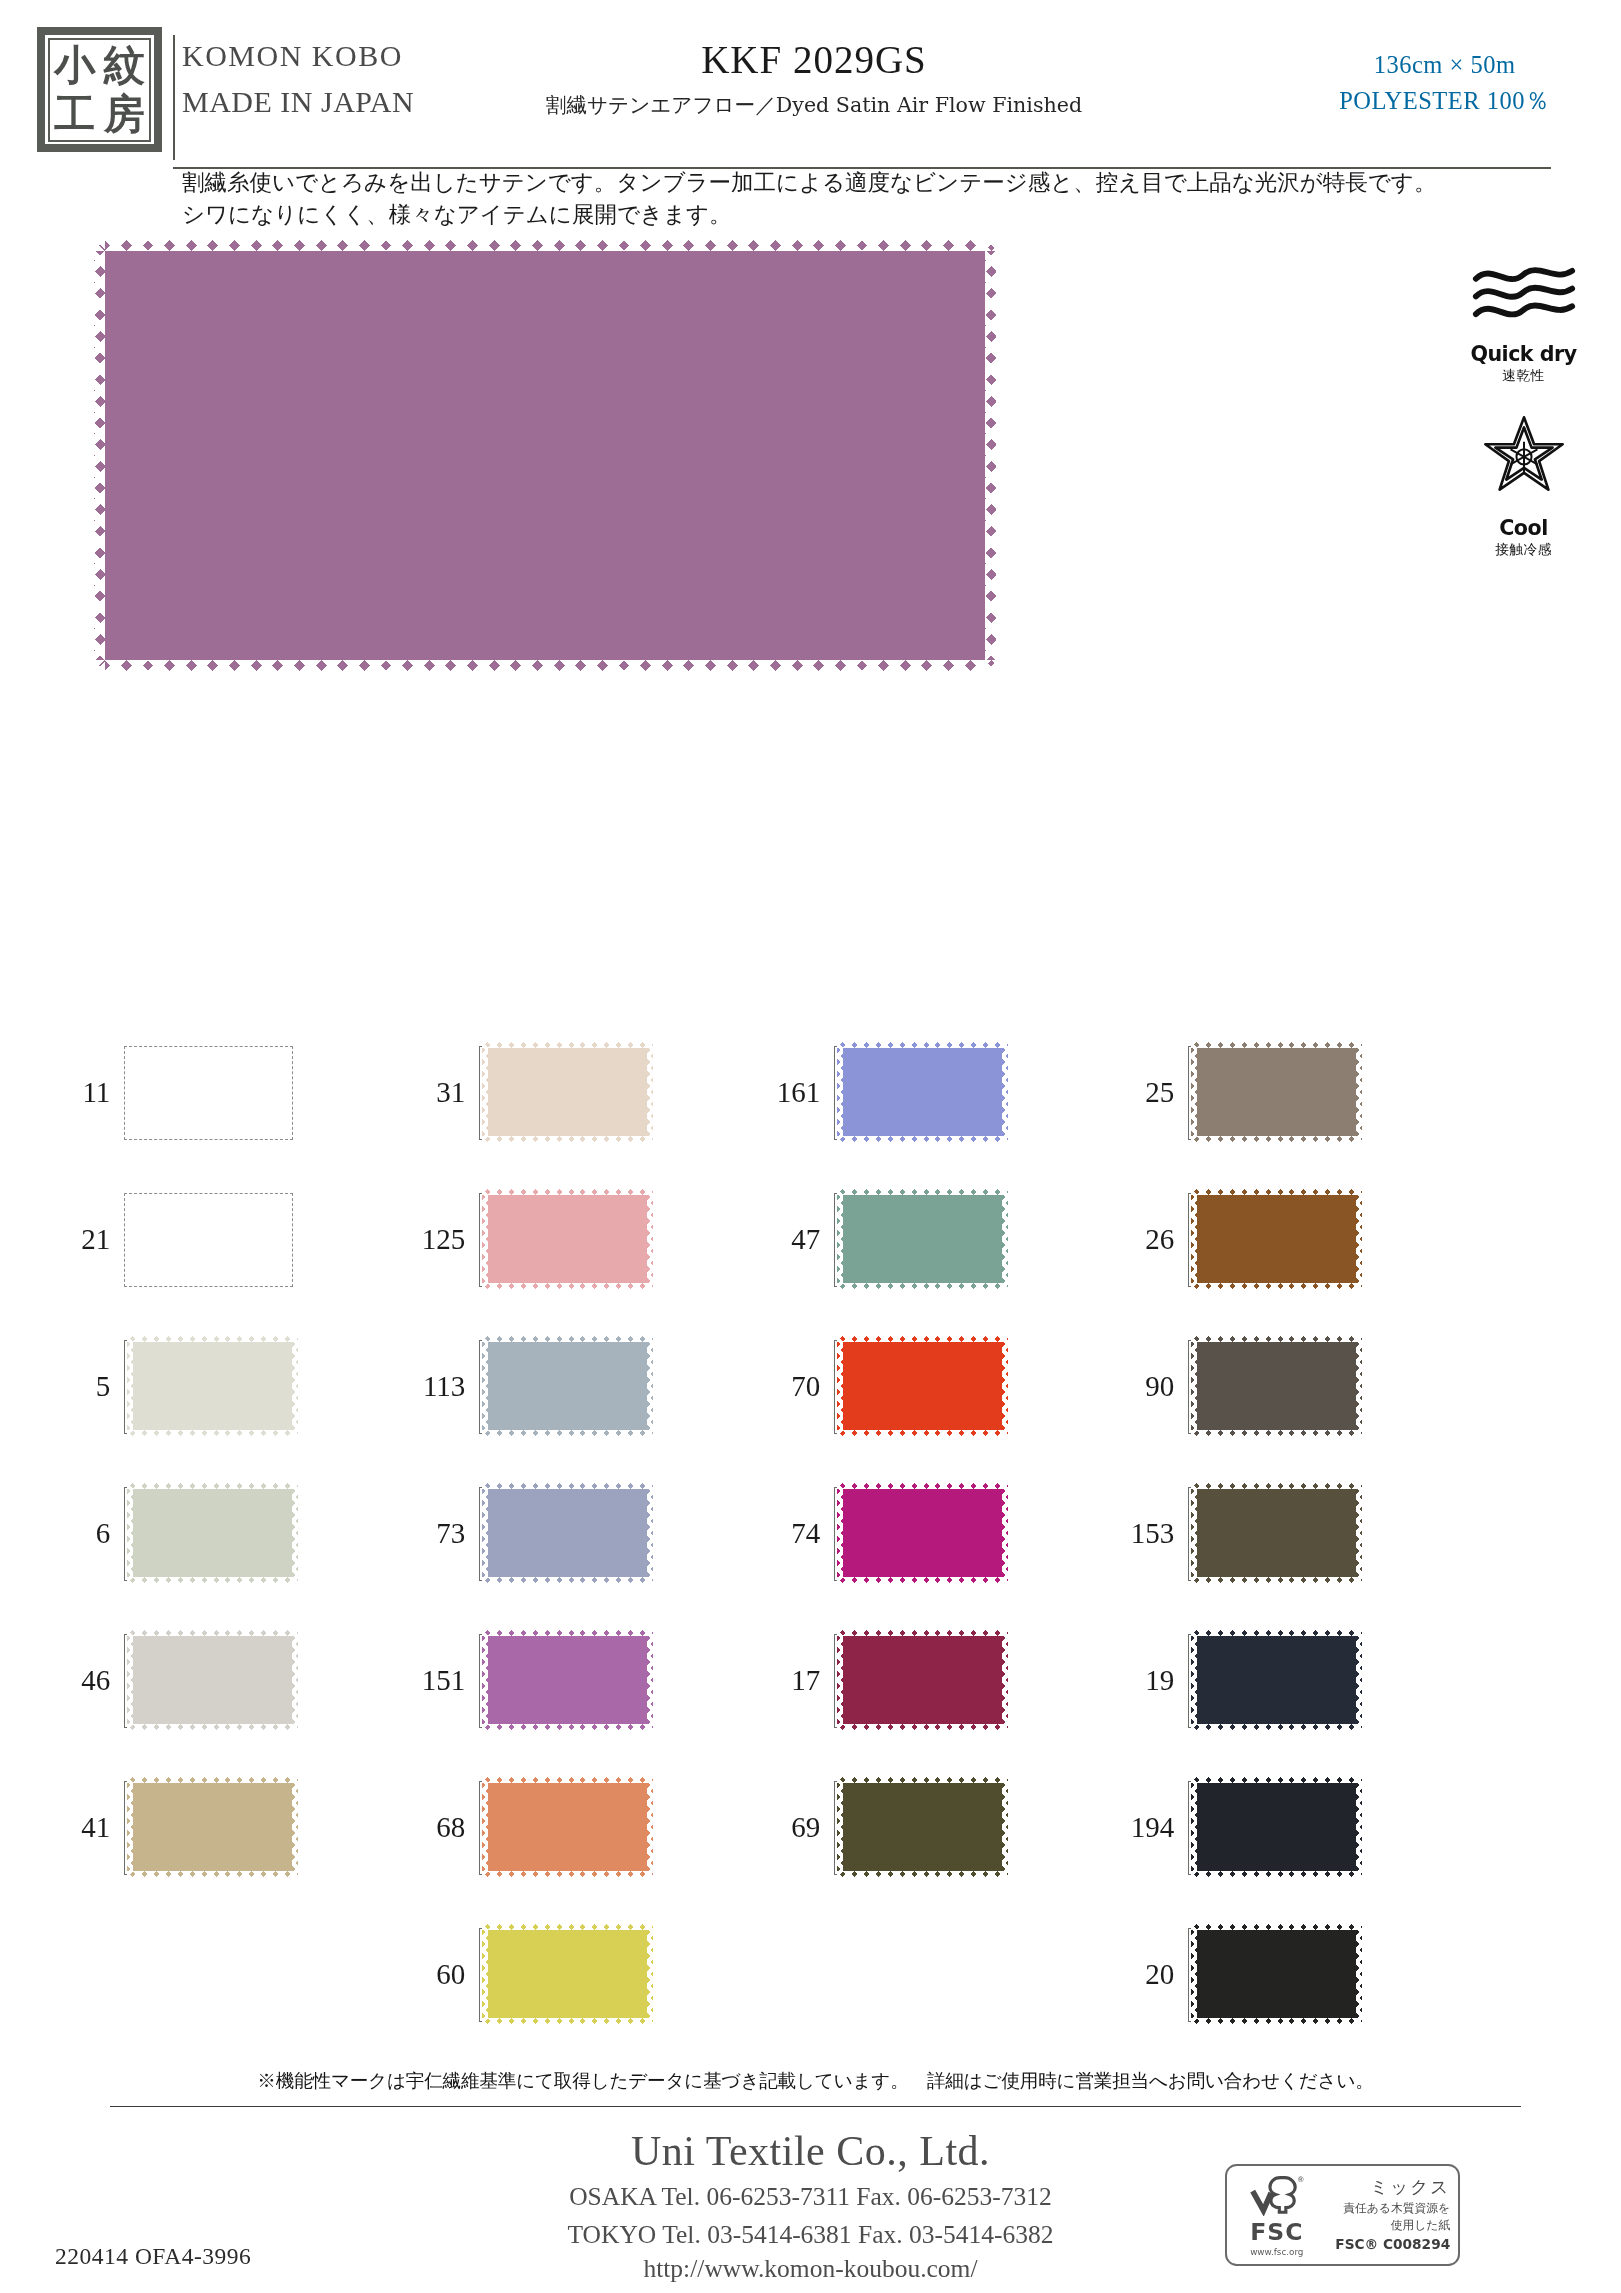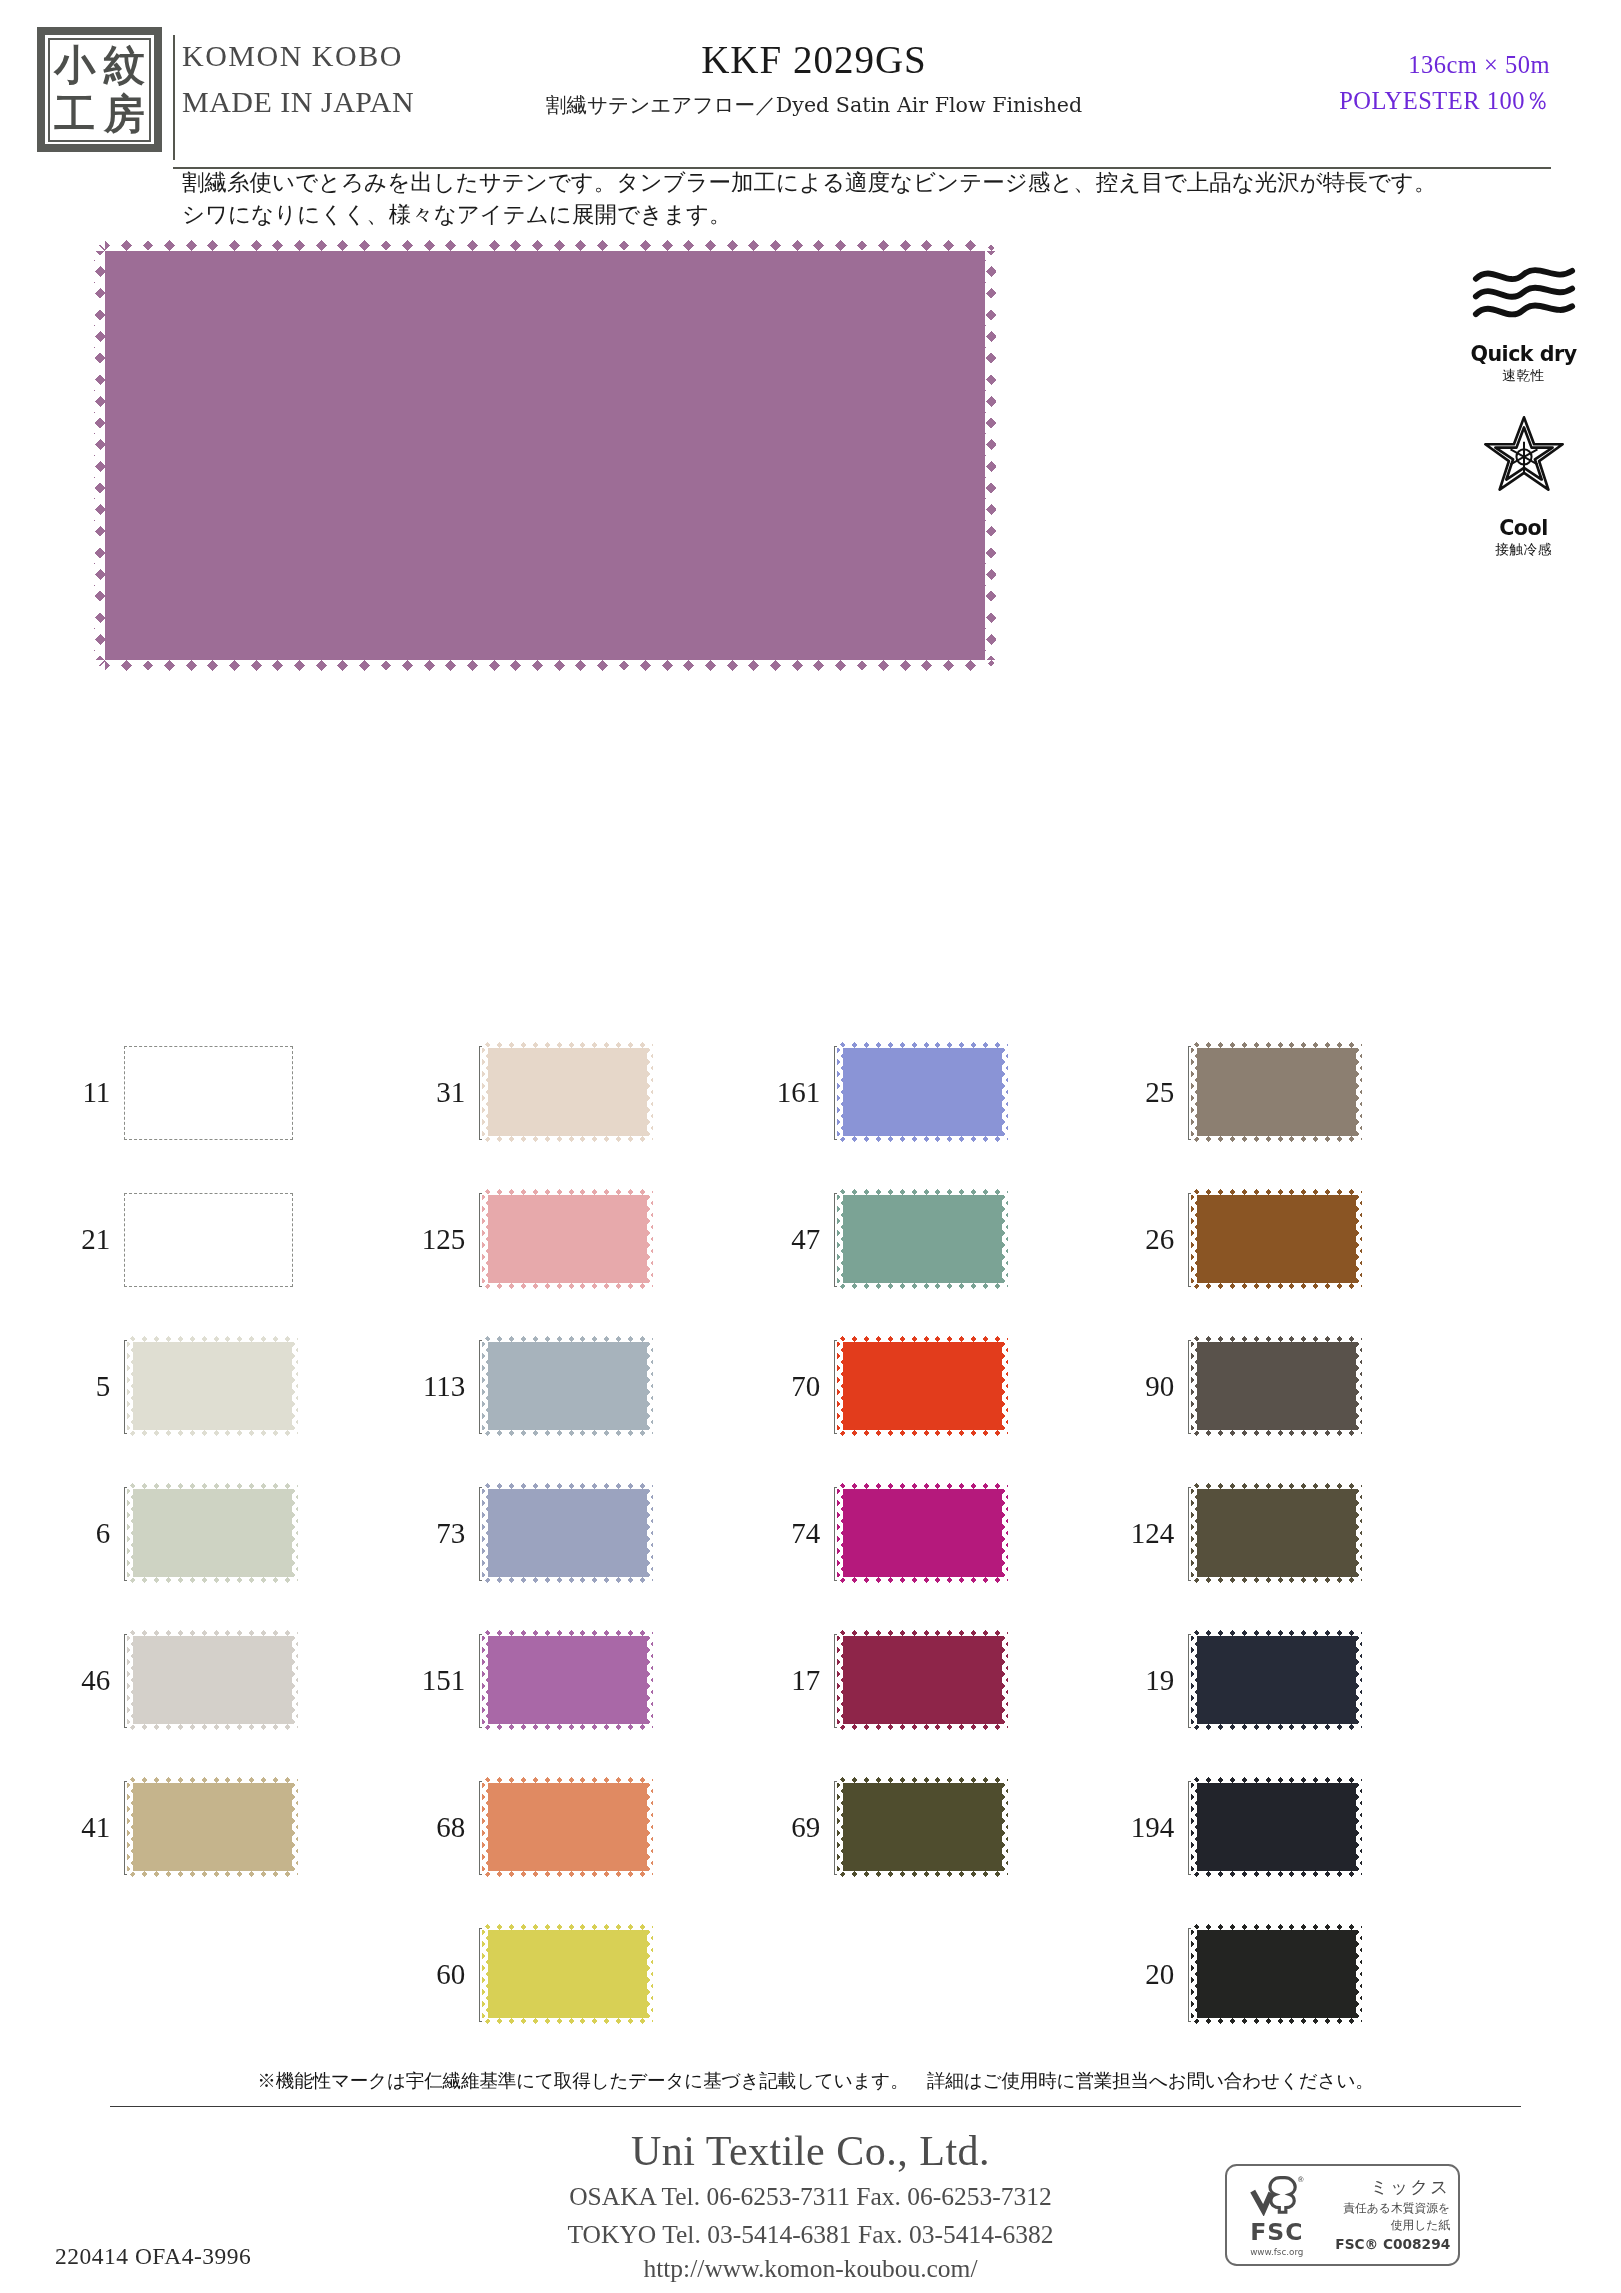--- a/index.html
+++ b/index.html
@@ -85,24 +85,23 @@
   }
 
   .specs {
     position: absolute;
     right: 71px; top: 29px;
     text-align: center;
     line-height: 1.5;
   }
   .spec-line {
     font-size: 24.5px;
-    color: #6d28d9;
+    color: #0369a1;
     font-family: "Liberation Serif", serif;
     letter-spacing: 0.5px;
-    text-align: right;
   }
 
   .header-vrule {
     position: absolute;
     left: 173px; top: 17.6px;
     width: 2px; height: 125px;
     background: #55574f;
   }
   .header-hrule {
     position: absolute;
@@ -648,21 +647,21 @@
           <div class="sw-chip">
             <div class="base" style="background: rgb(89, 82, 75);"></div>
             <div class="e-top"></div>
             <div class="e-bottom"></div>
             <div class="e-left"></div>
             <div class="e-right"></div>
           </div>
         </div>
       </div>
       <div class="sw-row">
-        <div class="sw-num">124</div>
+        <div class="sw-num">153</div>
         <div class="sw-frame">
           <div class="sw-chip">
             <div class="base" style="background: rgb(86, 80, 60);"></div>
             <div class="e-top"></div>
             <div class="e-bottom"></div>
             <div class="e-left"></div>
             <div class="e-right"></div>
           </div>
         </div>
       </div>

